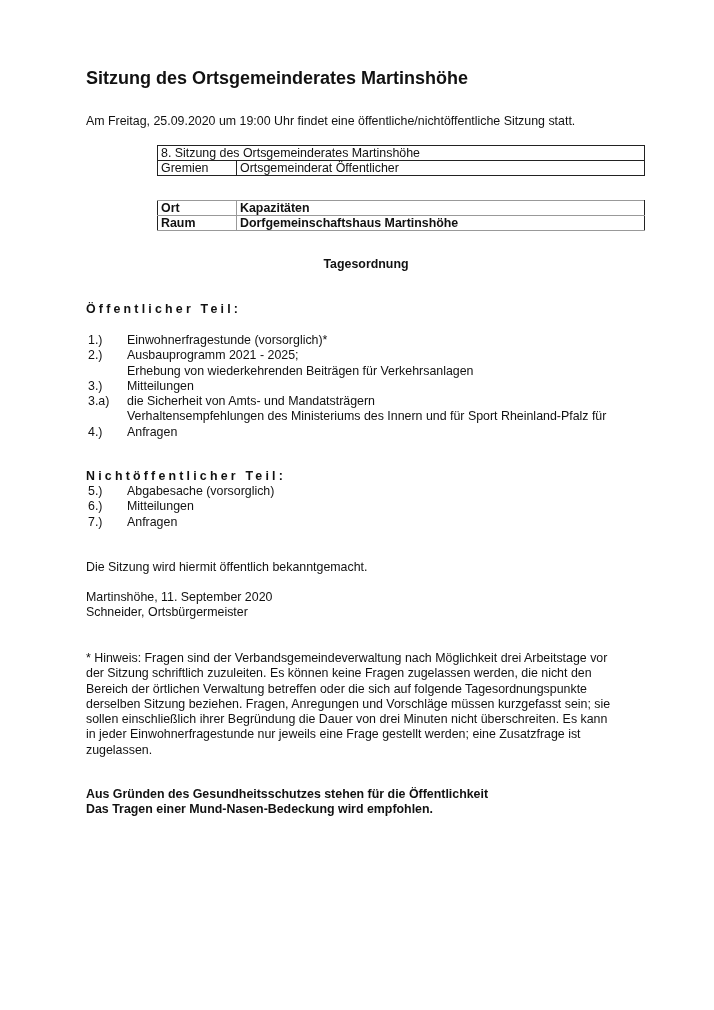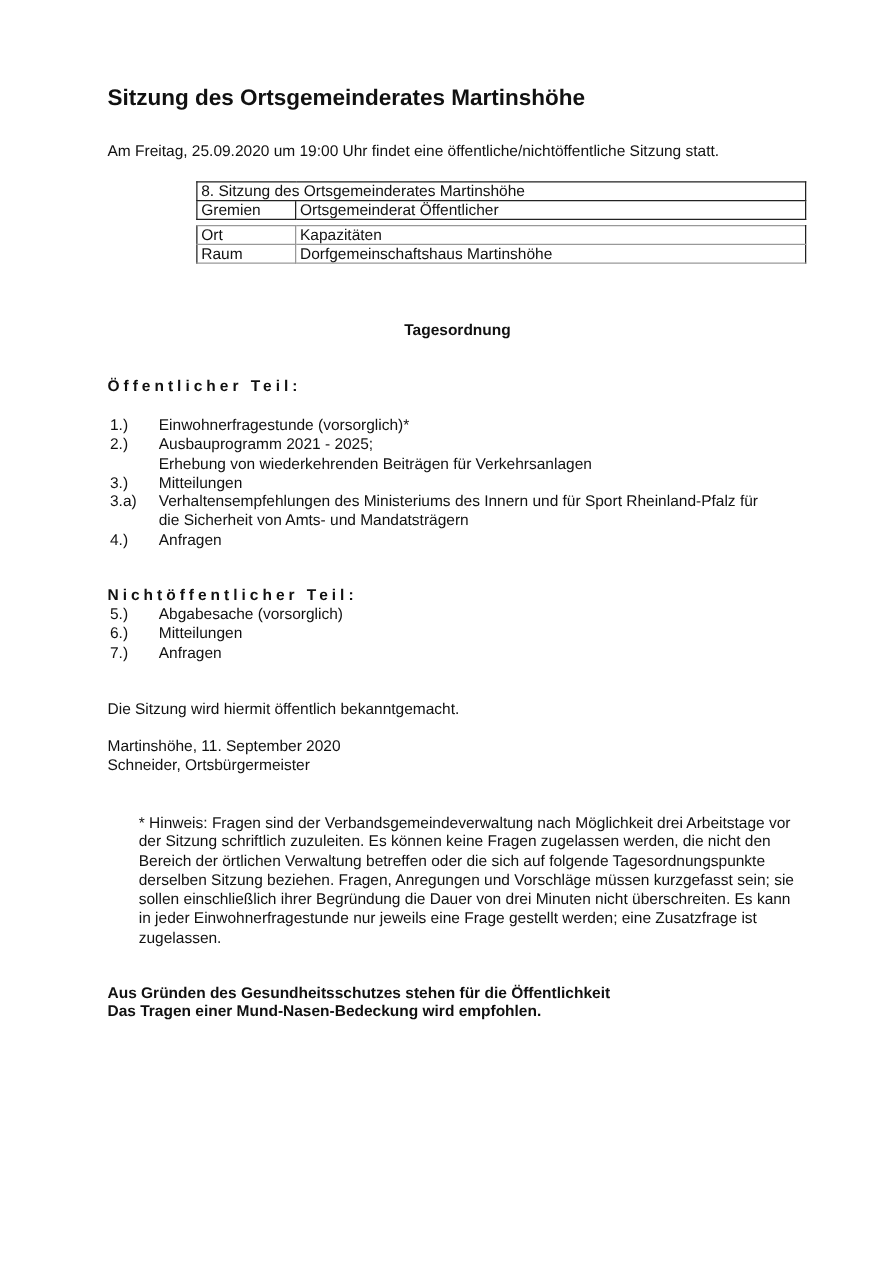--- a/index.html
+++ b/index.html
@@ -6,39 +6,39 @@
     body {
       width: 714px; height: 1010px; position: relative; overflow: hidden;
       font-family: "Liberation Sans", sans-serif; color: #111; font-size: 12.4px;
     }
     .abs { position: absolute; white-space: nowrap; }
     .title { left: 86px; top: 68px; font-weight: bold; font-size: 18px; }
     .intro { left: 86px; top: 114px; }
     table.info { position: absolute; left: 157px; width: 488px; border-collapse: collapse; font-size: 12.4px; }
     table.info td { border: 1px solid #222; padding: 0 3px; height: 14px; line-height: 14px; }
     table.t1 { top: 145px; }
-    table.t2 { top: 180px; }
+    table.t2 { top: 200px; font-weight: bold; }
     table.t2 td { border-color: #999; }
     table.t2 td:first-child { border-left-color: #222; }
     table.t2 td:last-child { border-right-color: #222; }
     td.c1 { width: 72px; }
     .agenda-title { left: 0; width: 732px; text-align: center; top: 257px; font-weight: bold; }
     .section { left: 86px; font-weight: bold; letter-spacing: 3.2px; }
     .s1 { top: 302px; }
     .s2 { top: 455px; margin-top: 14px; }
     .list { position: absolute; left: 88px; }
     .item { display: flex; line-height: 15.3px; }
     .num { width: 39px; flex: none; }
     .txt { white-space: nowrap; }
     .l1 { top: 333px; }
     .l2 { top: 484px; }
     .para { left: 86px; line-height: 15.3px; }
     .p1 { top: 560px; }
     .p2 { top: 590px; }
-    .p3 { top: 651px; white-space: normal; width: 560px; margin-left: 25px; }
+    .p3 { top: 651px; white-space: normal; width: 560px; }
     .p4 { top: 787px; font-weight: bold; }
   </style>
 </head>
 <body>
 
 <div class="abs title">Sitzung des Ortsgemeinderates Martinshöhe</div>
 <div class="abs intro">Am Freitag, 25.09.2020 um 19:00 Uhr findet eine öffentliche/nichtöffentliche Sitzung statt.</div>
 
 <table class="info t1">
   <tbody>
@@ -80,22 +80,22 @@
       <div>Erhebung von wiederkehrenden Beiträgen für Verkehrsanlagen</div>
     </span>
   </div>
   <div class="item">
     <span class="num">3.)</span>
     <span class="txt">Mitteilungen</span>
   </div>
   <div class="item">
     <span class="num">3.a)</span>
     <span class="txt">
+      <div>die Sicherheit von Amts- und Mandatsträgern</div>
       <div>Verhaltensempfehlungen des Ministeriums des Innern und für Sport Rheinland-Pfalz für</div>
-      <div>die Sicherheit von Amts- und Mandatsträgern</div>
     </span>
   </div>
   <div class="item">
     <span class="num">4.)</span>
     <span class="txt">Anfragen</span>
   </div>
 </div>
 
 <div class="abs section s2">Nichtöffentlicher Teil:</div>
 <div class="list l2">

